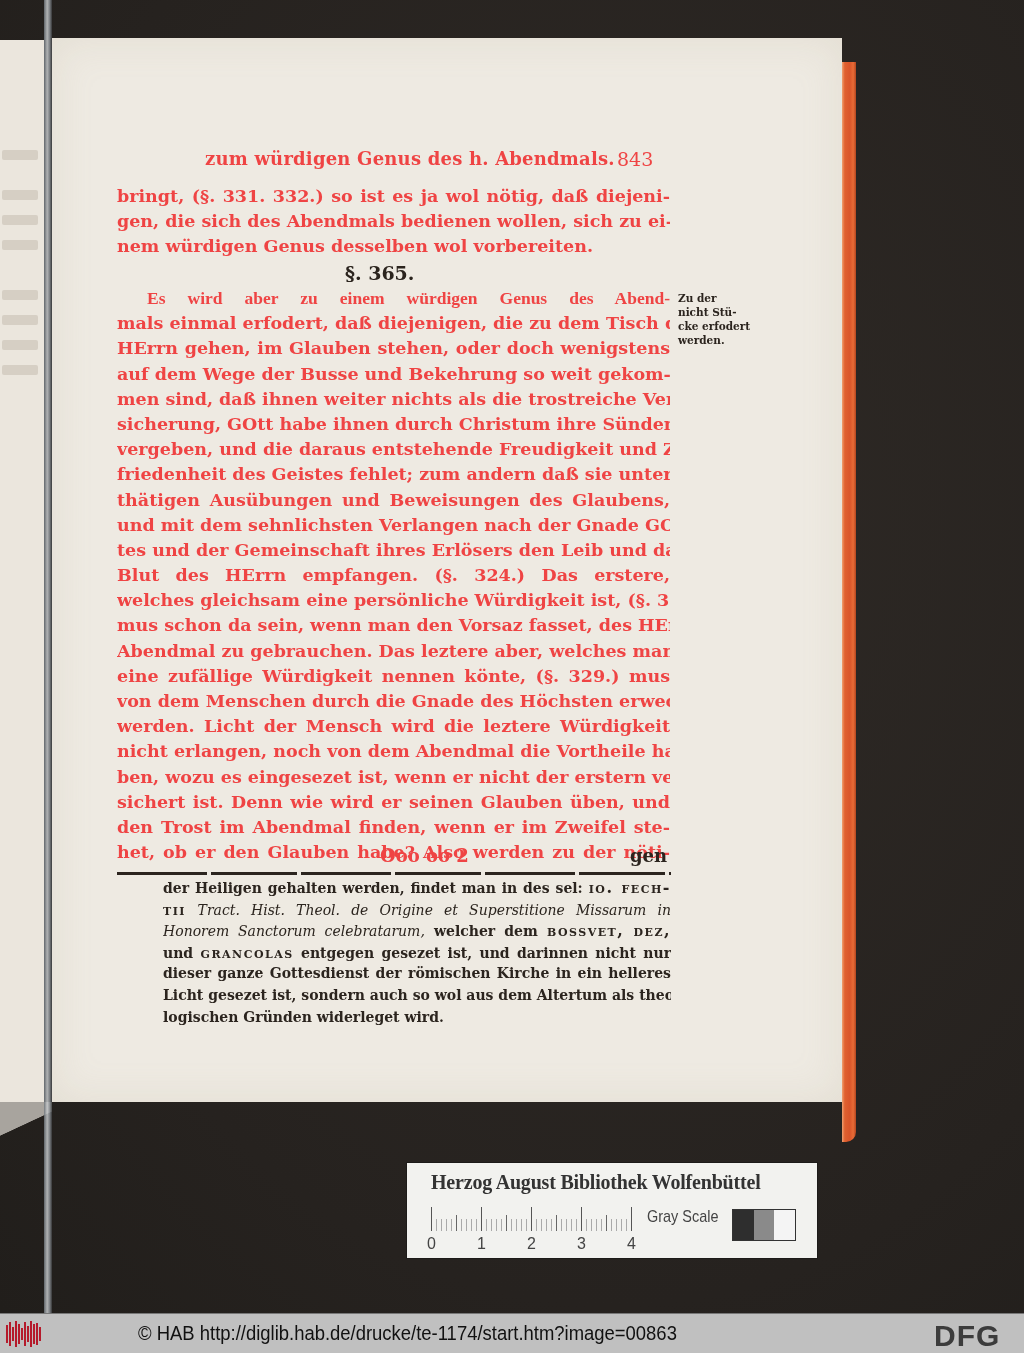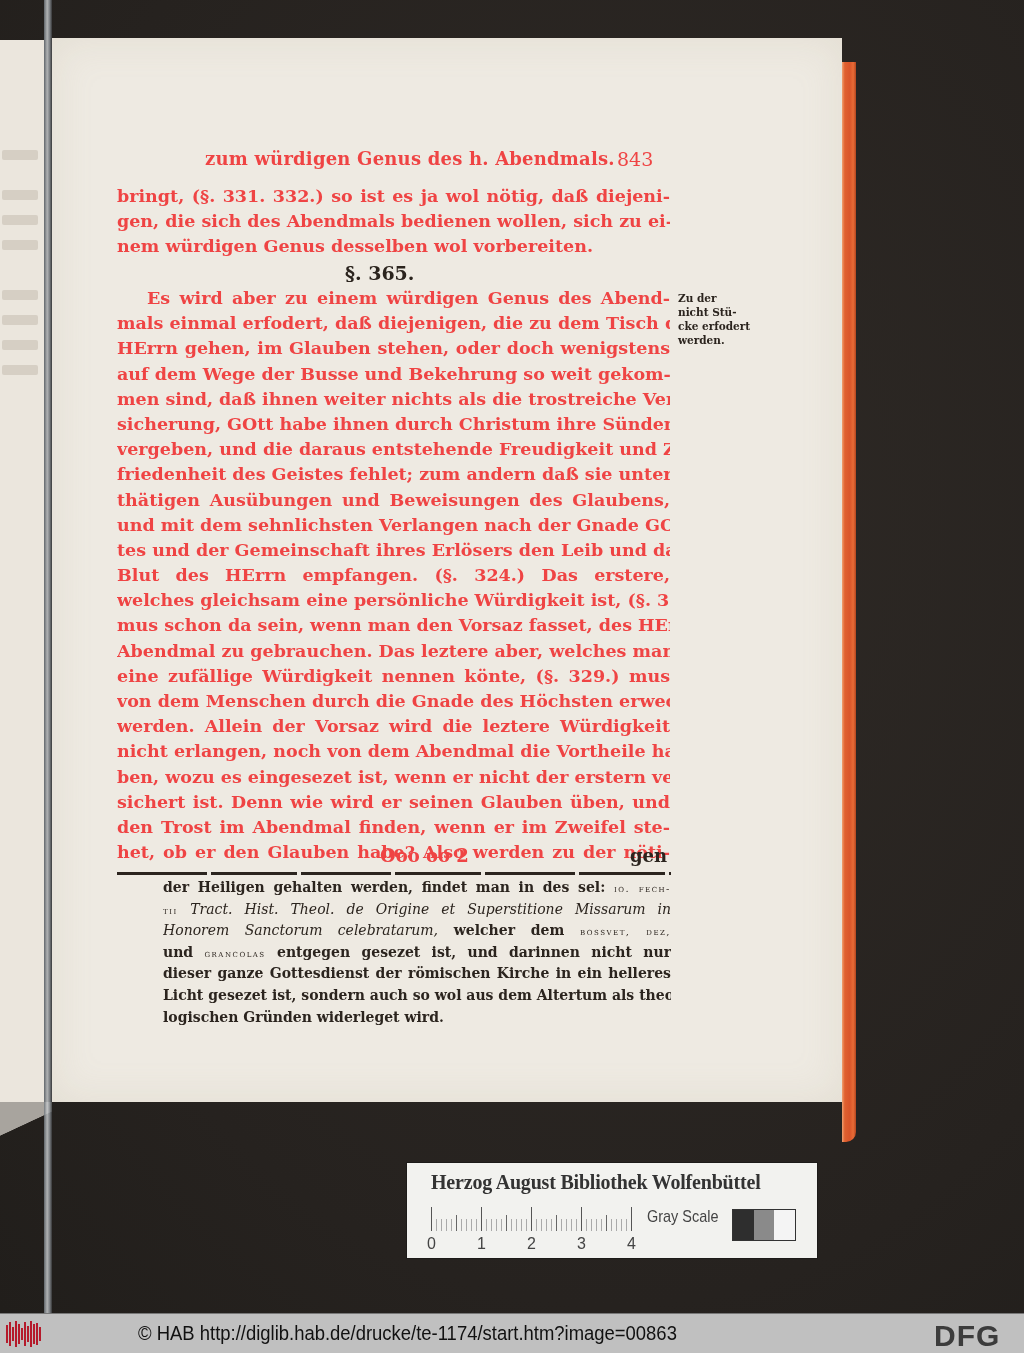--- a/index.html
+++ b/index.html
@@ -53,21 +53,21 @@
   }
   .body-block {
     left: 117px; top: 184px; width: 553px;
   }
   .line {
     height: 25.2px; line-height: 25.2px; font-size: 17.5px; font-weight: bold;
     white-space: nowrap; text-align: justify; text-align-last: justify;
     overflow: hidden;
   }
   .line.last { text-align-last: left; }
-  .line.indent { padding-left: 30px; }
+  .line.indent { padding-left: 30px; font-family: Liberation Serif, serif; }
   .section-mark {
     position: absolute; left: 345px; top: 262px; font-size: 19px; font-weight: bold; color: #2b241e;
   }
   .margin-note {
     position: absolute; left: 678px; top: 291px; width: 58px;
     font-size: 10.5px; line-height: 14px; font-weight: bold; color: #2b241e;
   }
   .margin-note div { white-space: nowrap; }
   .signature {
     position: absolute; left: 380px; top: 845px; font-size: 18px; font-weight: bold; color: #ef4444;
@@ -81,21 +81,21 @@
   }
   .footnote-block {
     position: absolute; left: 163px; top: 877px; width: 508px;
   }
   .fn-line {
     height: 21.6px; line-height: 21.6px; font-size: 14px; font-weight: bold; color: #2b241e;
     white-space: nowrap; text-align: justify; text-align-last: justify; overflow: hidden;
   }
   .fn-line.last { text-align-last: left; }
   .fn-line .it { font-style: italic; font-weight: normal; }
-  .fn-line .sc { font-variant: small-caps; font-weight: normal; letter-spacing: 1.5px; font-size: 10px; }
+  .fn-line .sc { font-variant: small-caps; font-weight: bold; letter-spacing: 1.5px; font-size: 16px; }
   
   .lib-card {
     position: absolute; left: 407px; top: 1163px; width: 410px; height: 95px;
     background: #f2f2ef; box-shadow: 0 0 0 1px #1d1b19;
   }
   .lib-title {
     position: absolute; left: 24px; top: 8px; font-family: "Liberation Serif", serif;
     font-weight: bold; font-size: 20px; color: #333; letter-spacing: -0.2px; white-space: nowrap;
   }
   .ruler {
@@ -185,21 +185,21 @@
   <div class="line">friedenheit des Geistes fehlet; zum andern daß sie unter</div>
   <div class="line">thätigen Ausübungen und Beweisungen des Glaubens,</div>
   <div class="line">und mit dem sehnlichsten Verlangen nach der Gnade GOt-</div>
   <div class="line">tes und der Gemeinschaft ihres Erlösers den Leib und das</div>
   <div class="line">Blut des HErrn empfangen. (§. 324.) Das erstere,</div>
   <div class="line">welches gleichsam eine persönliche Würdigkeit ist, (§. 329.)</div>
   <div class="line">mus schon da sein, wenn man den Vorsaz fasset, des HErrn</div>
   <div class="line">Abendmal zu gebrauchen. Das leztere aber, welches man</div>
   <div class="line">eine zufällige Würdigkeit nennen könte, (§. 329.) mus</div>
   <div class="line">von dem Menschen durch die Gnade des Höchsten erwecket</div>
-  <div class="line">werden. Allein der Vorsaz wird die leztere Würdigkeit</div>
+  <div class="line">werden. Licht der Mensch wird die leztere Würdigkeit</div>
   <div class="line">nicht erlangen, noch von dem Abendmal die Vortheile ha-</div>
   <div class="line">ben, wozu es eingesezet ist, wenn er nicht der erstern ver-</div>
   <div class="line">sichert ist. Denn wie wird er seinen Glauben üben, und</div>
   <div class="line">den Trost im Abendmal finden, wenn er im Zweifel ste-</div>
   <div class="line">het, ob er den Glauben habe? Also werden zu der nöti-</div>
 </div>
 
 <div class="signature">Ooo oo 2</div>
 <div class="catchword">gen</div>
 

